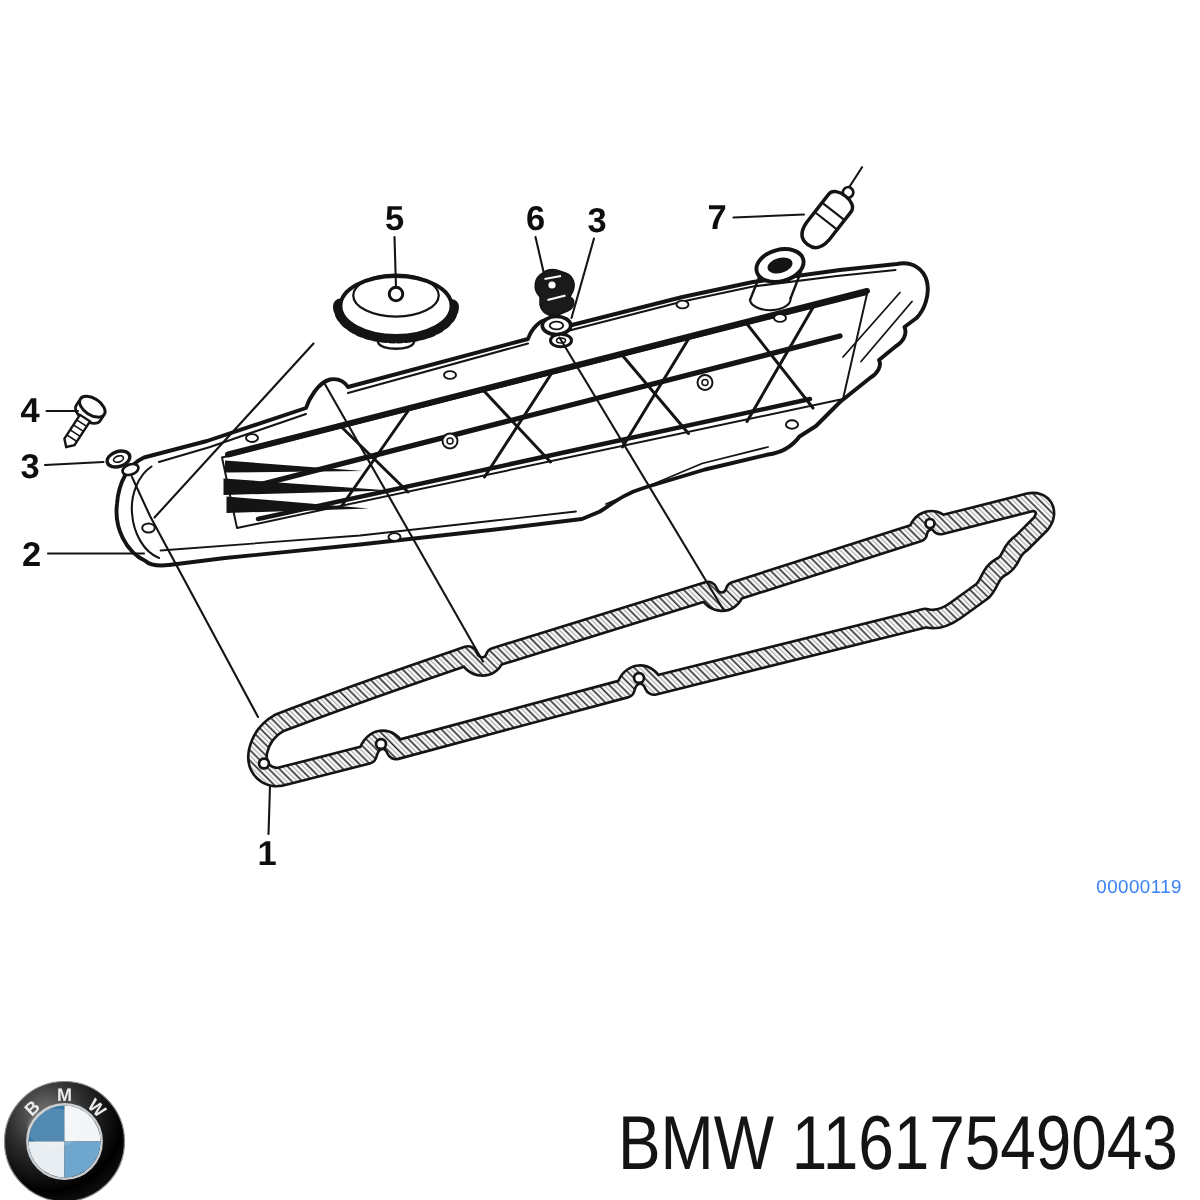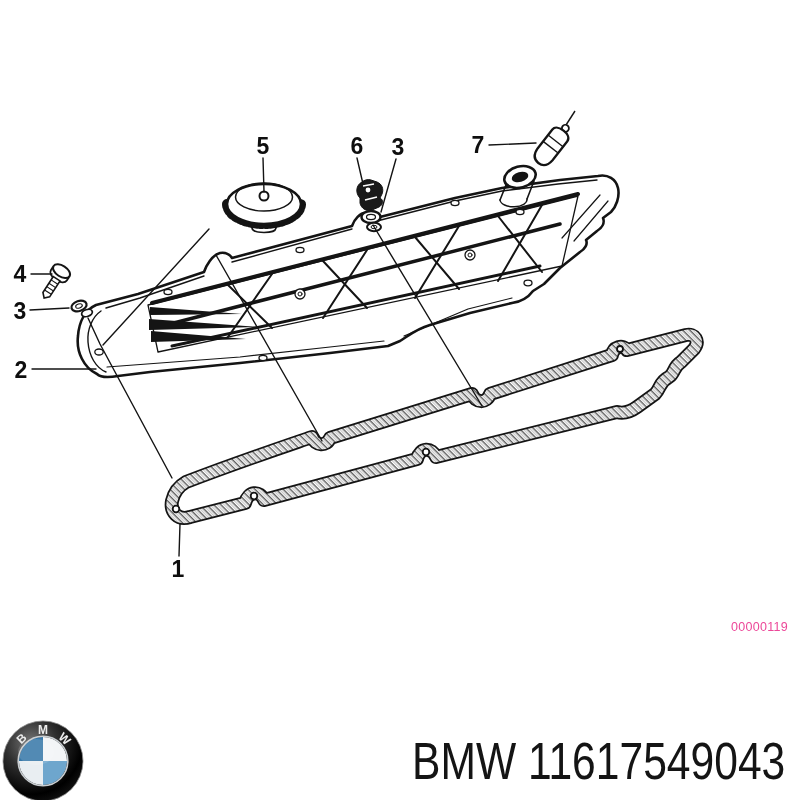--- a/index.html
+++ b/index.html
@@ -16,22 +16,22 @@
   }
   .c5{left:263px;top:146px;}
   .c6{left:357px;top:146px;}
   .c3a{left:398px;top:147px;}
   .c7{left:478px;top:145px;}
   .c4{left:20px;top:274px;}
   .c3b{left:20px;top:311px;}
   .c2{left:21px;top:370px;}
   .c1{left:178px;top:569px;}
   .watermark{
-    position:absolute;left:716px;top:620px;width:72px;text-align:right;
-    font-size:12.5px;color:#ec4899;letter-spacing:.3px;
+    position:absolute;left:716px;top:584px;width:72px;text-align:right;
+    font-size:12.5px;color:#3b82f6;letter-spacing:.3px;
   }
   .part-text{
     position:absolute;left:412px;top:736px;font-size:51px;color:#141414;
     white-space:nowrap;line-height:1;
     transform:scaleX(0.835);transform-origin:left top;
   }
   .logo-wrap{position:absolute;left:1px;top:719px;width:84px;height:84px;}
 </style>
 </head>
 <body>

